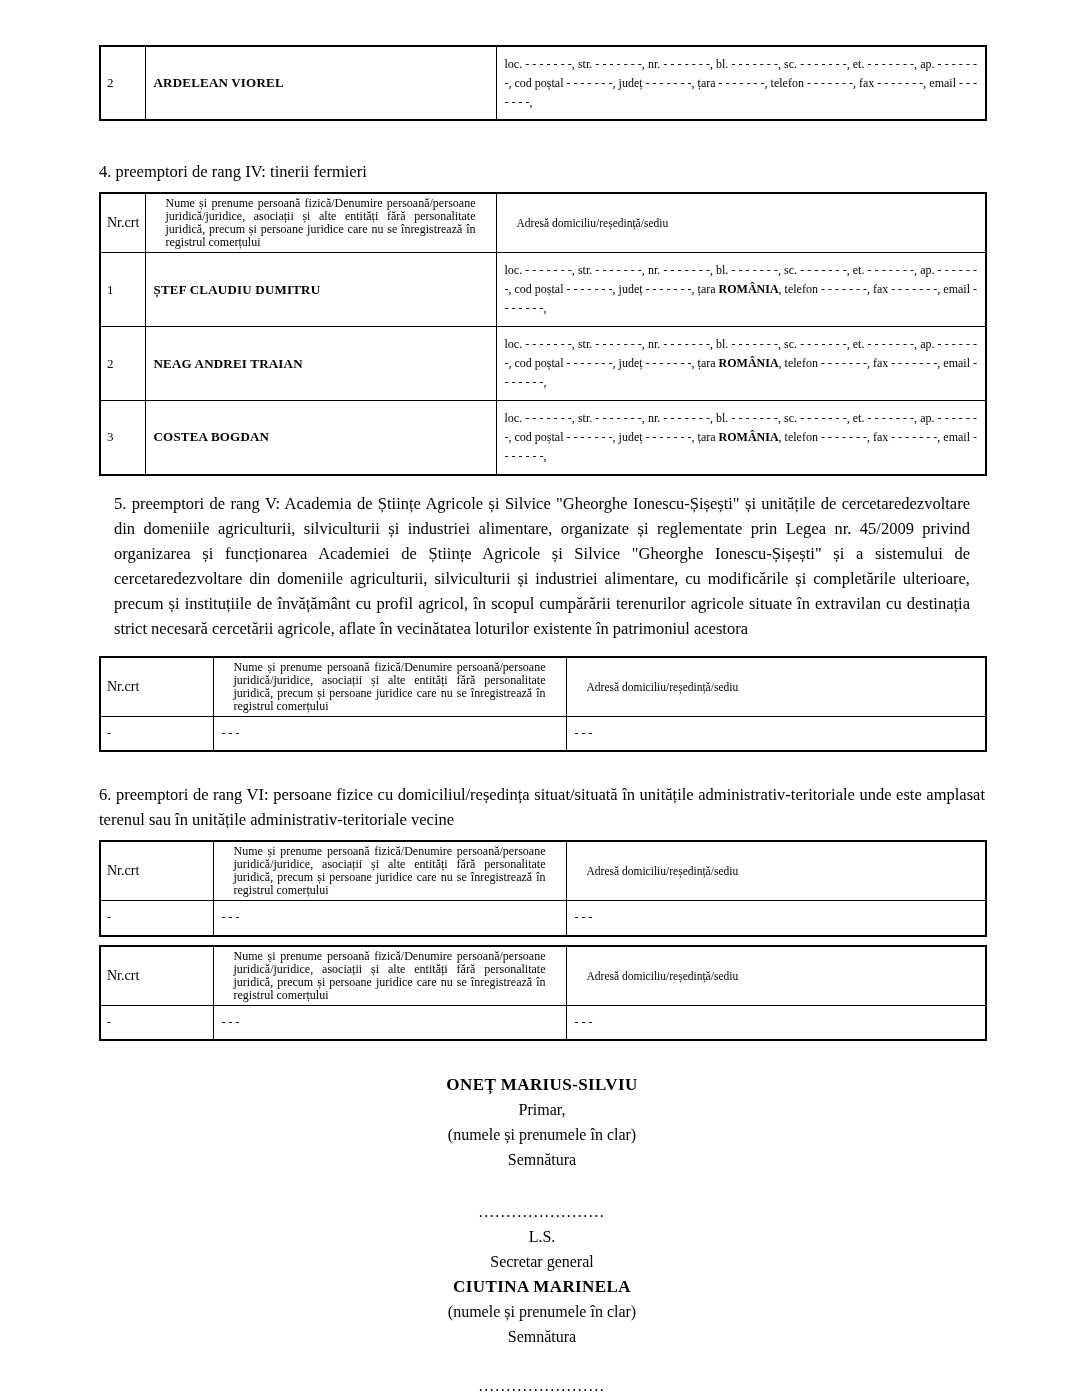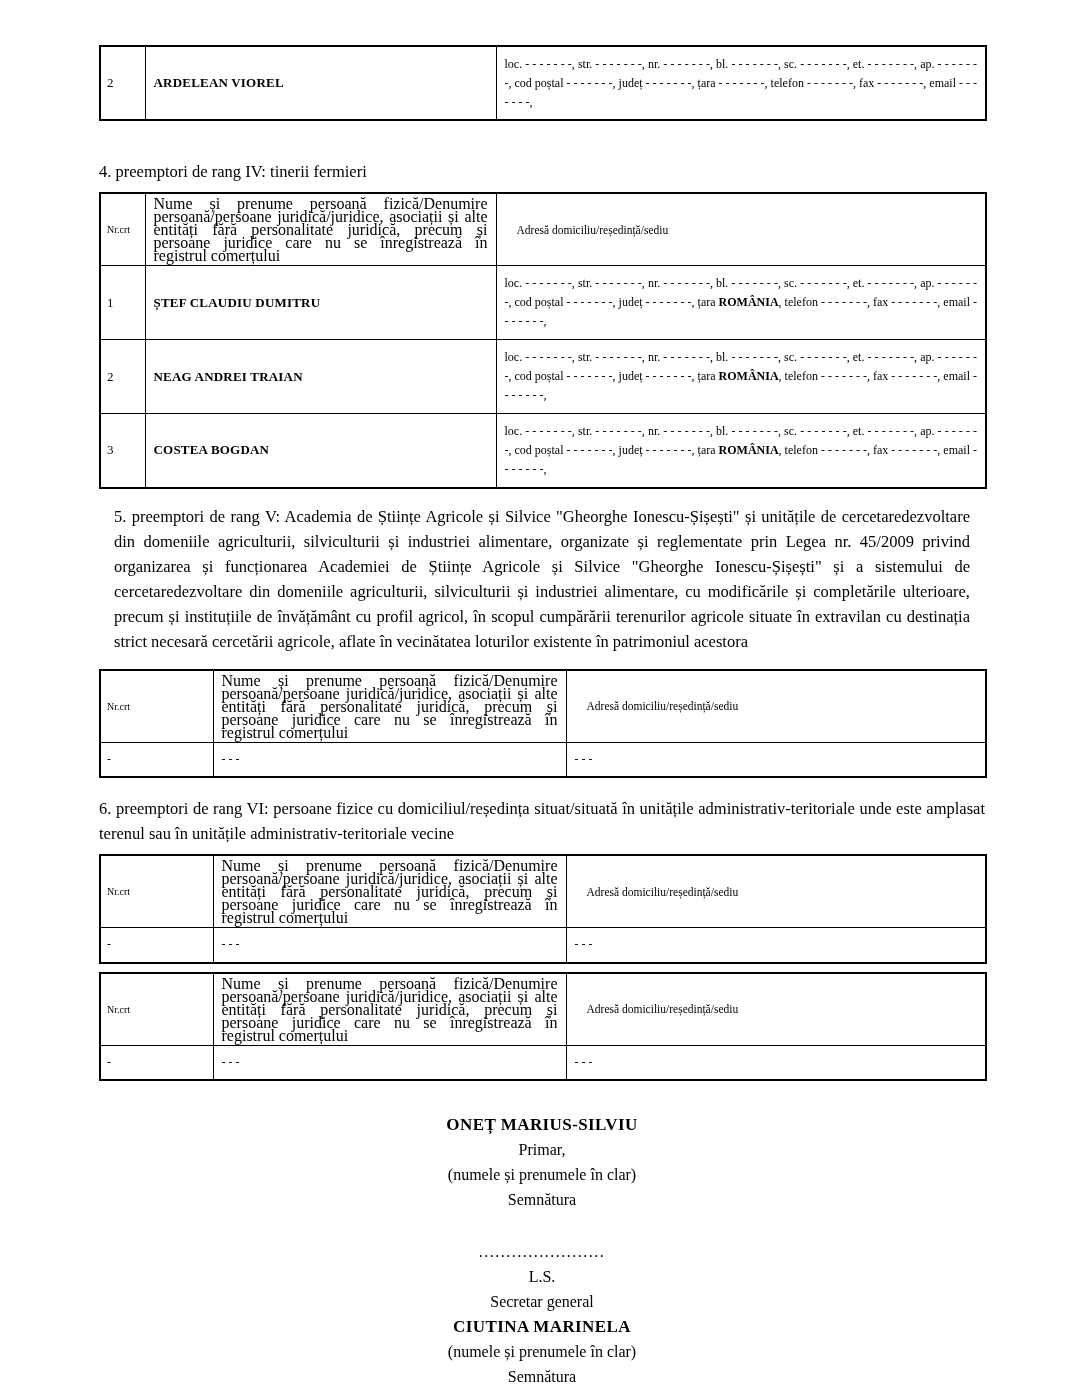--- a/index.html
+++ b/index.html
@@ -44,28 +44,28 @@
     letter-spacing: 0.2px;
   }
   .addr-cell {
     font-size: 12px;
     line-height: 19px;
     padding: 3px 8px;
     text-align: justify;
     vertical-align: middle;
   }
   .hdr-col1 {
-    font-size: 10px;
+    font-size: 14px;
     padding: 2px 3px 2px 6px;
     vertical-align: middle;
   }
   .hdr-col2 {
-    font-size: 16px;
+    font-size: 12px;
     line-height: 13px;
-    padding: 3px 8px;
+    padding: 3px 20px;
     text-align: justify;
     vertical-align: middle;
   }
   .hdr-col3 {
     font-size: 11.5px;
     padding: 2px 20px;
     vertical-align: middle;
   }
   .dash-cell {
     font-size: 12px;
@@ -79,21 +79,21 @@
     font-size: 16.5px;
     line-height: 25px;
     margin: 0;
     font-weight: normal;
   }
   .justify { text-align: justify; }
   .mt-heading4 { margin-top: 38px; }
   .mt-table    { margin-top: 8px; }
   .mt-para5    { margin-top: 23px; }
   .mt-table5   { margin-top: 6px; }
-  .mt-heading6 { margin-top: 18px; }
+  .mt-heading6 { margin-top: 30px; }
   .mt-heading7 { margin-top: 26px; }
   .para {
     font-size: 16.5px;
     line-height: 25px;
     text-align: justify;
     margin: 15px;
   }
 
   
   .sig-block {

